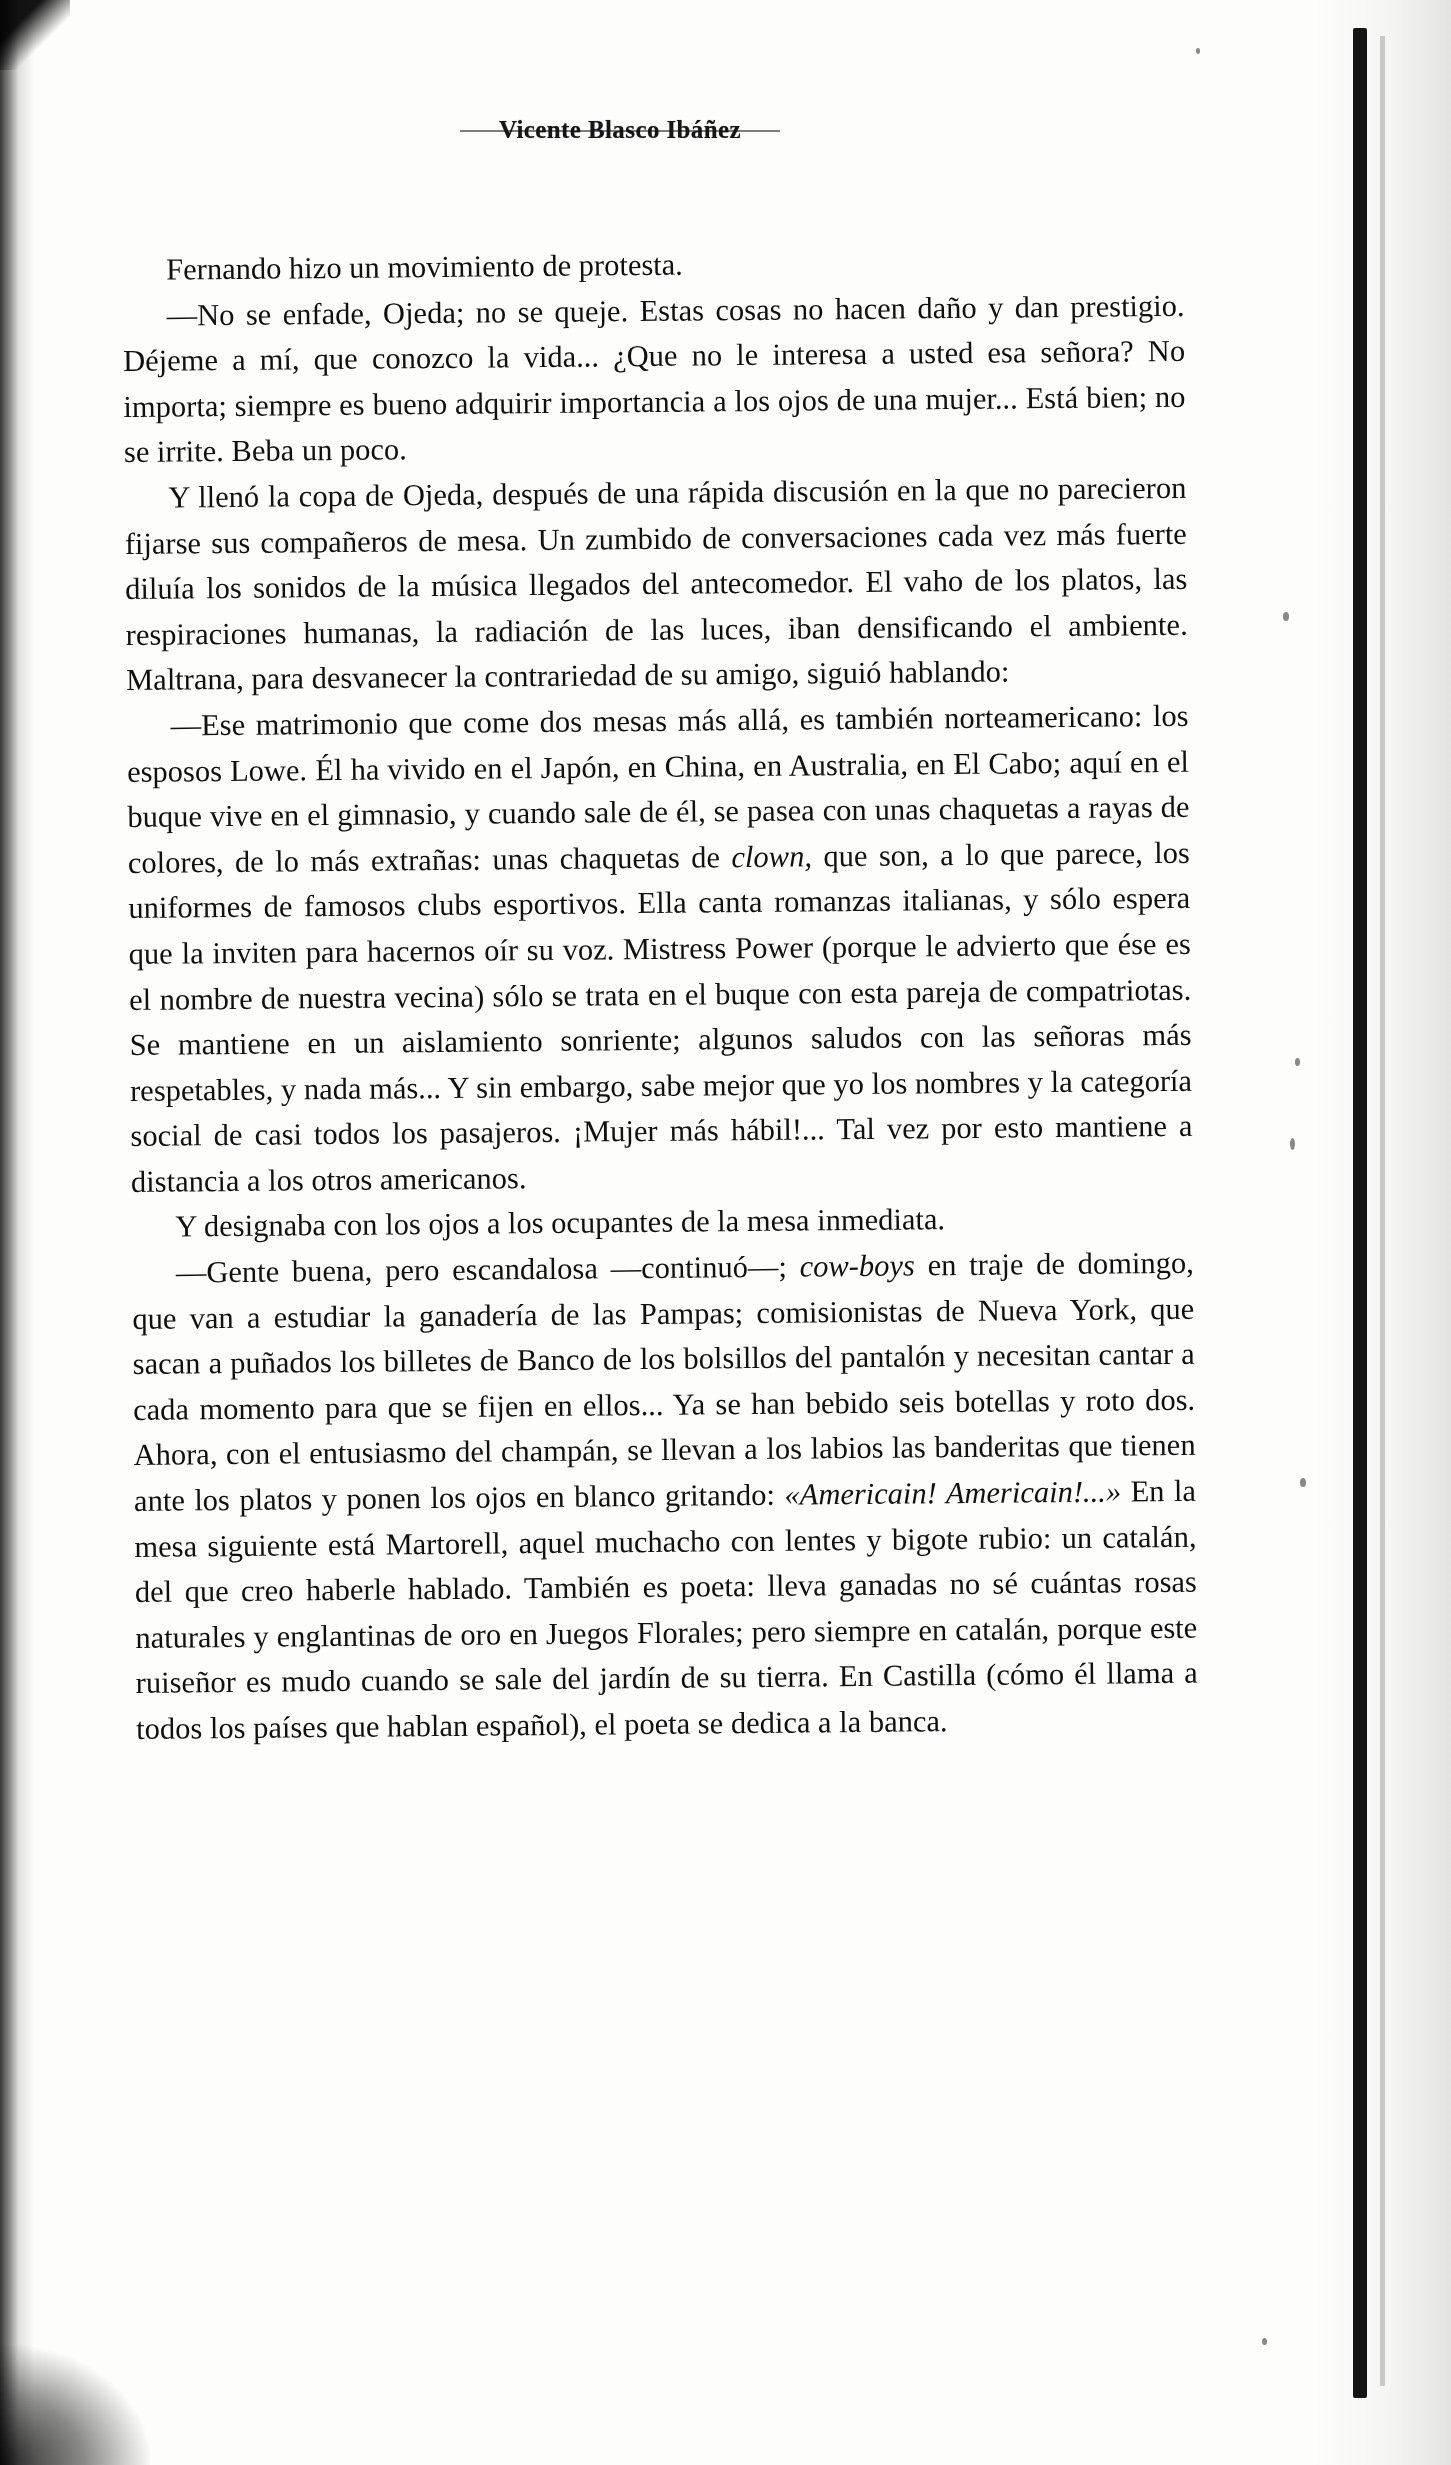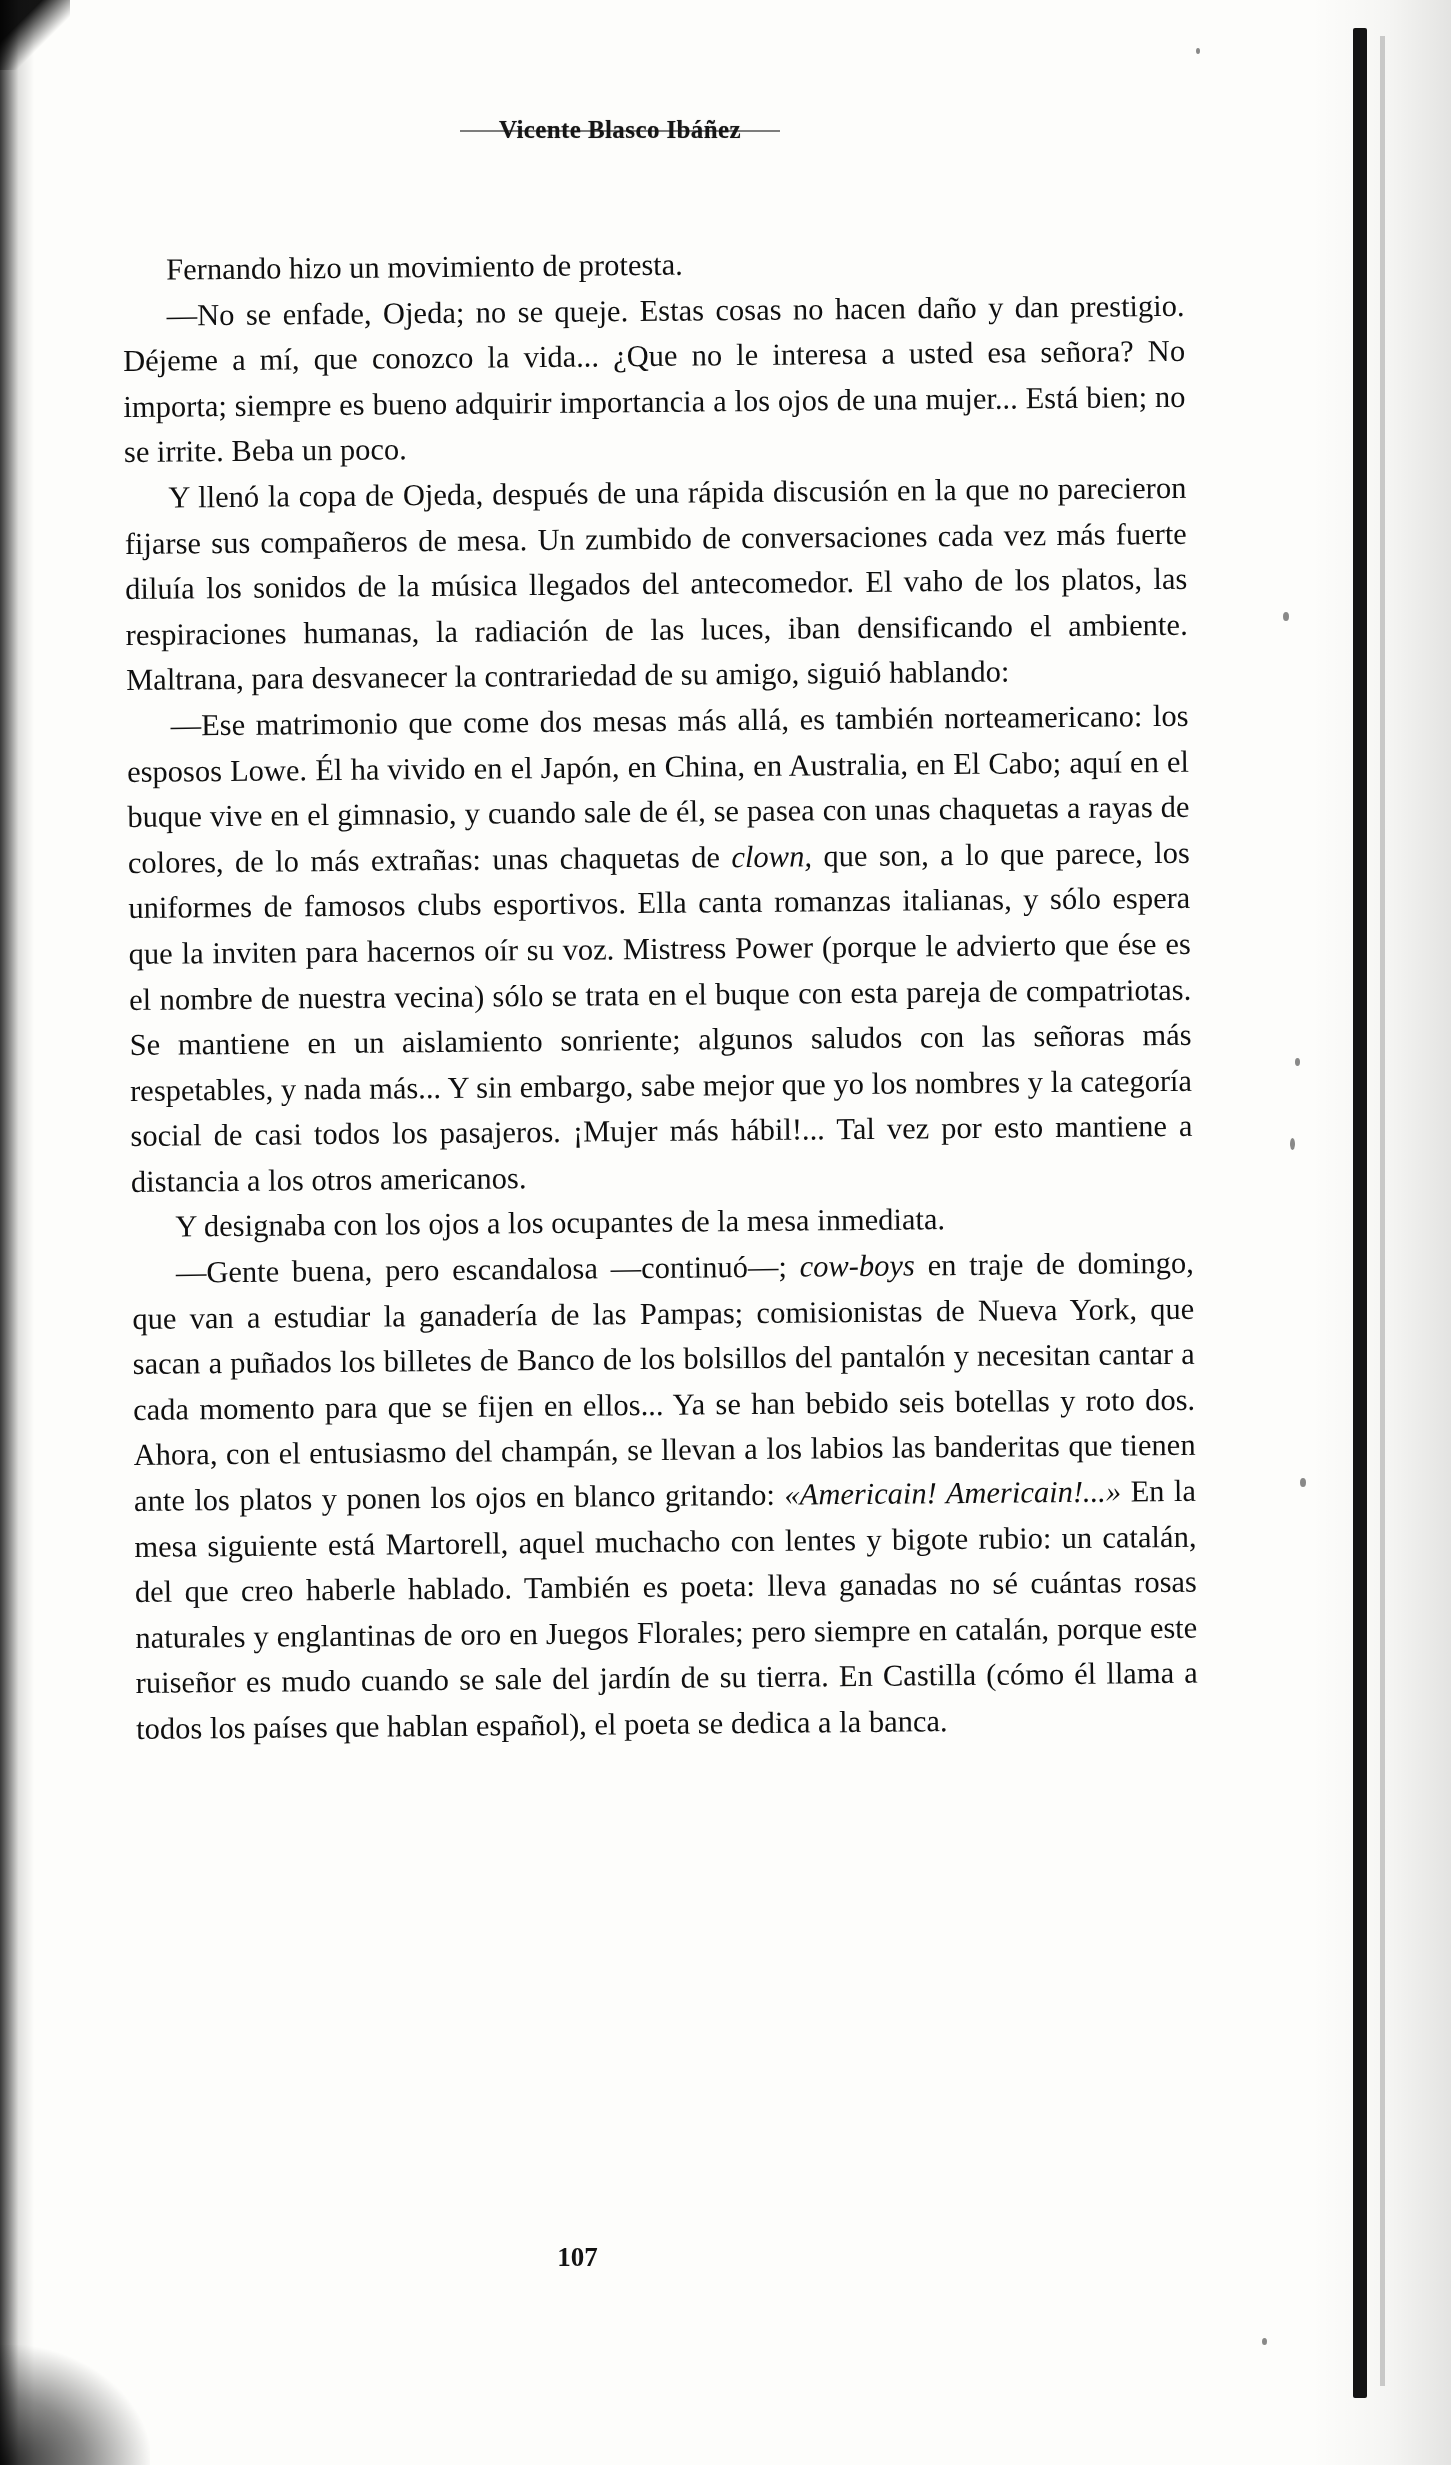--- a/index.html
+++ b/index.html
@@ -151,16 +151,15 @@
 
     <div class="body-text" id="body-text">
         <p>Fernando hizo un movimiento de protesta.</p>
         <p>—No se enfade, Ojeda; no se queje. Estas cosas no hacen daño y dan prestigio. Déjeme a mí, que conozco la vida... ¿Que no le interesa a usted esa señora? No importa; siempre es bueno adquirir importancia a los ojos de una mujer... Está bien; no se irrite. Beba un poco.</p>
         <p>Y llenó la copa de Ojeda, después de una rápida discusión en la que no parecieron fijarse sus compañeros de mesa. Un zumbido de conversaciones cada vez más fuerte diluía los sonidos de la música llegados del antecomedor. El vaho de los platos, las respiraciones humanas, la radiación de las luces, iban densificando el ambiente. Maltrana, para desvanecer la contrariedad de su amigo, siguió hablando:</p>
         <p>—Ese matrimonio que come dos mesas más allá, es también norteamericano: los esposos Lowe. Él ha vivido en el Japón, en China, en Australia, en El Cabo; aquí en el buque vive en el gimnasio, y cuando sale de él, se pasea con unas chaquetas a rayas de colores, de lo más extrañas: unas chaquetas de <em>clown,</em> que son, a lo que parece, los uniformes de famosos clubs esportivos. Ella canta romanzas italianas, y sólo espera que la inviten para hacernos oír su voz. Mistress Power (porque le advierto que ése es el nombre de nuestra vecina) sólo se trata en el buque con esta pareja de compatriotas. Se mantiene en un aislamiento sonriente; algunos saludos con las señoras más respetables, y nada más... Y sin embargo, sabe mejor que yo los nombres y la categoría social de casi todos los pasajeros. ¡Mujer más hábil!... Tal vez por esto mantiene a distancia a los otros americanos.</p>
         <p class="indent">Y designaba con los ojos a los ocupantes de la mesa inmediata.</p>
         <p>—Gente buena, pero escandalosa —continuó—; <em>cow-boys</em> en traje de domingo, que van a estudiar la ganadería de las Pampas; comisionistas de Nueva York, que sacan a puñados los billetes de Banco de los bolsillos del pantalón y necesitan cantar a cada momento para que se fijen en ellos... Ya se han bebido seis botellas y roto dos. Ahora, con el entusiasmo del champán, se llevan a los labios las banderitas que tienen ante los platos y ponen los ojos en blanco gritando: <em>«Americain! Americain!...»</em> En la mesa siguiente está Martorell, aquel muchacho con lentes y bigote rubio: un catalán, del que creo haberle hablado. También es poeta: lleva ganadas no sé cuántas rosas naturales y englantinas de oro en Juegos Florales; pero siempre en catalán, porque este ruiseñor es mudo cuando se sale del jardín de su tierra. En Castilla (cómo él llama a todos los países que hablan español), el poeta se dedica a la banca.</p>
       </div>
 
-    <div class="folio">107</div>
 
   </div>
 </div>
 
 </body></html>

